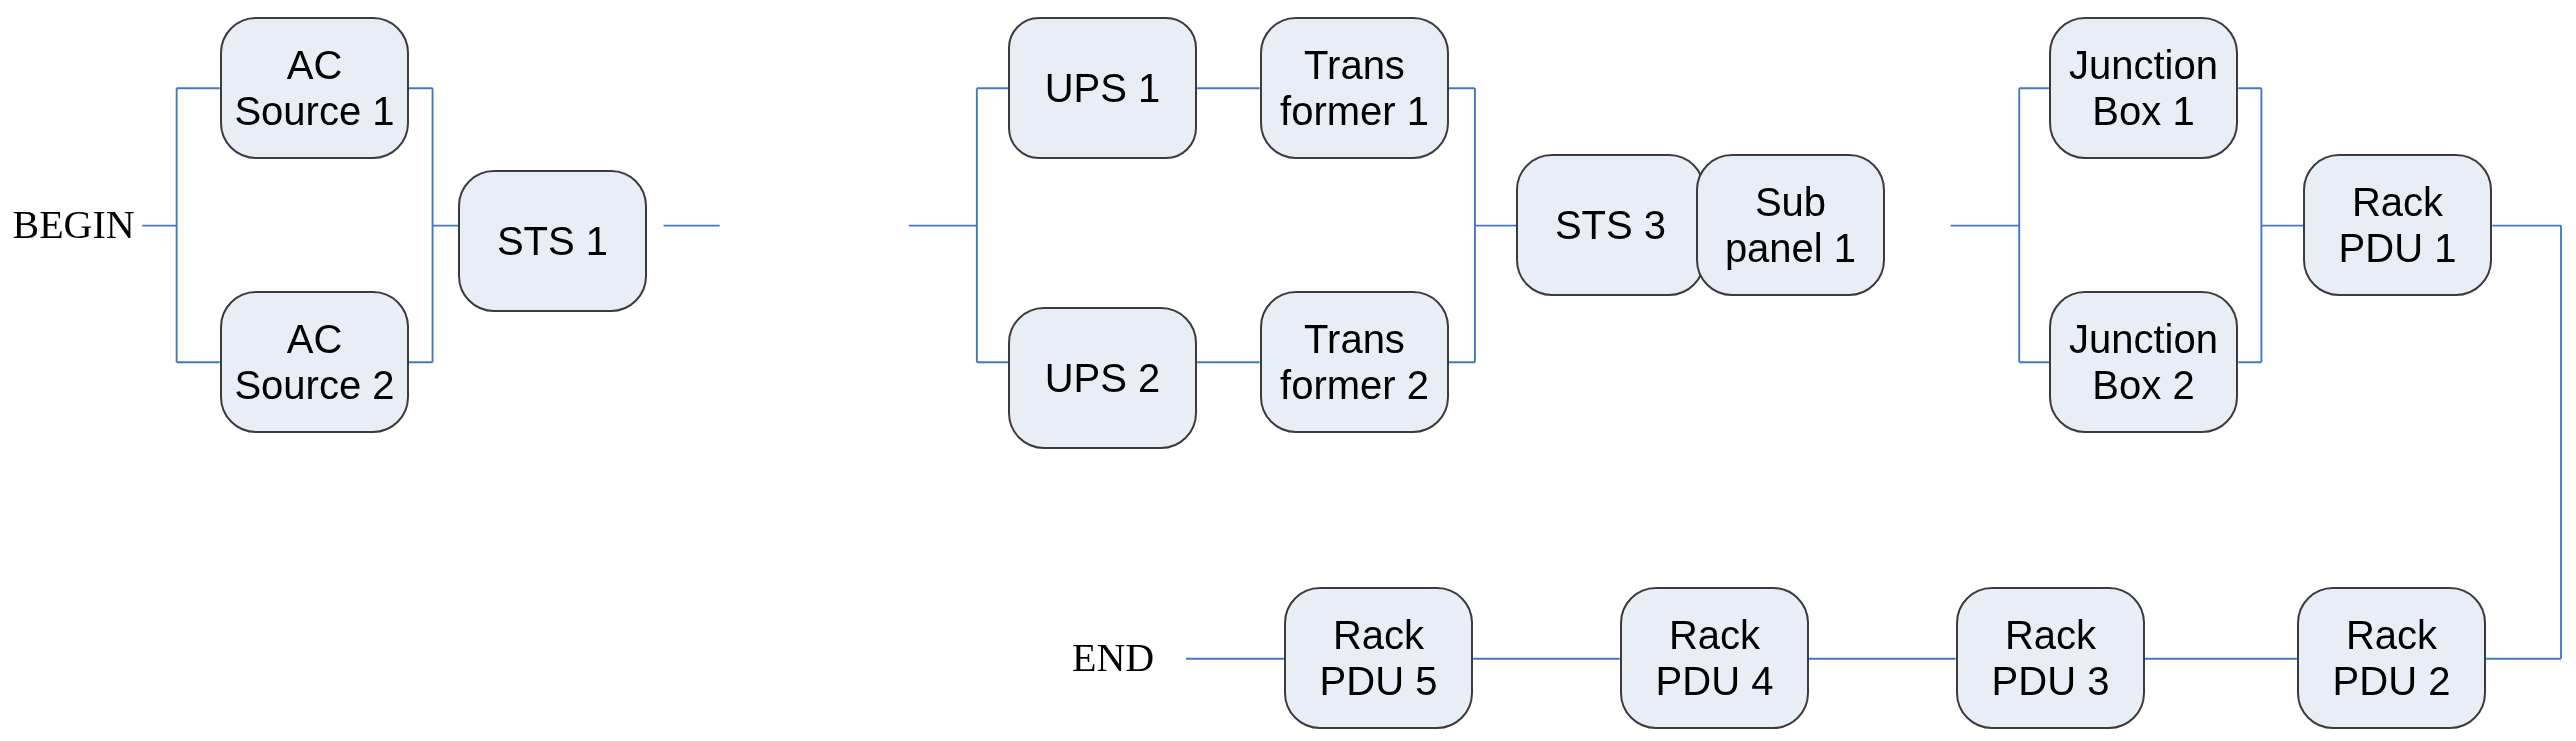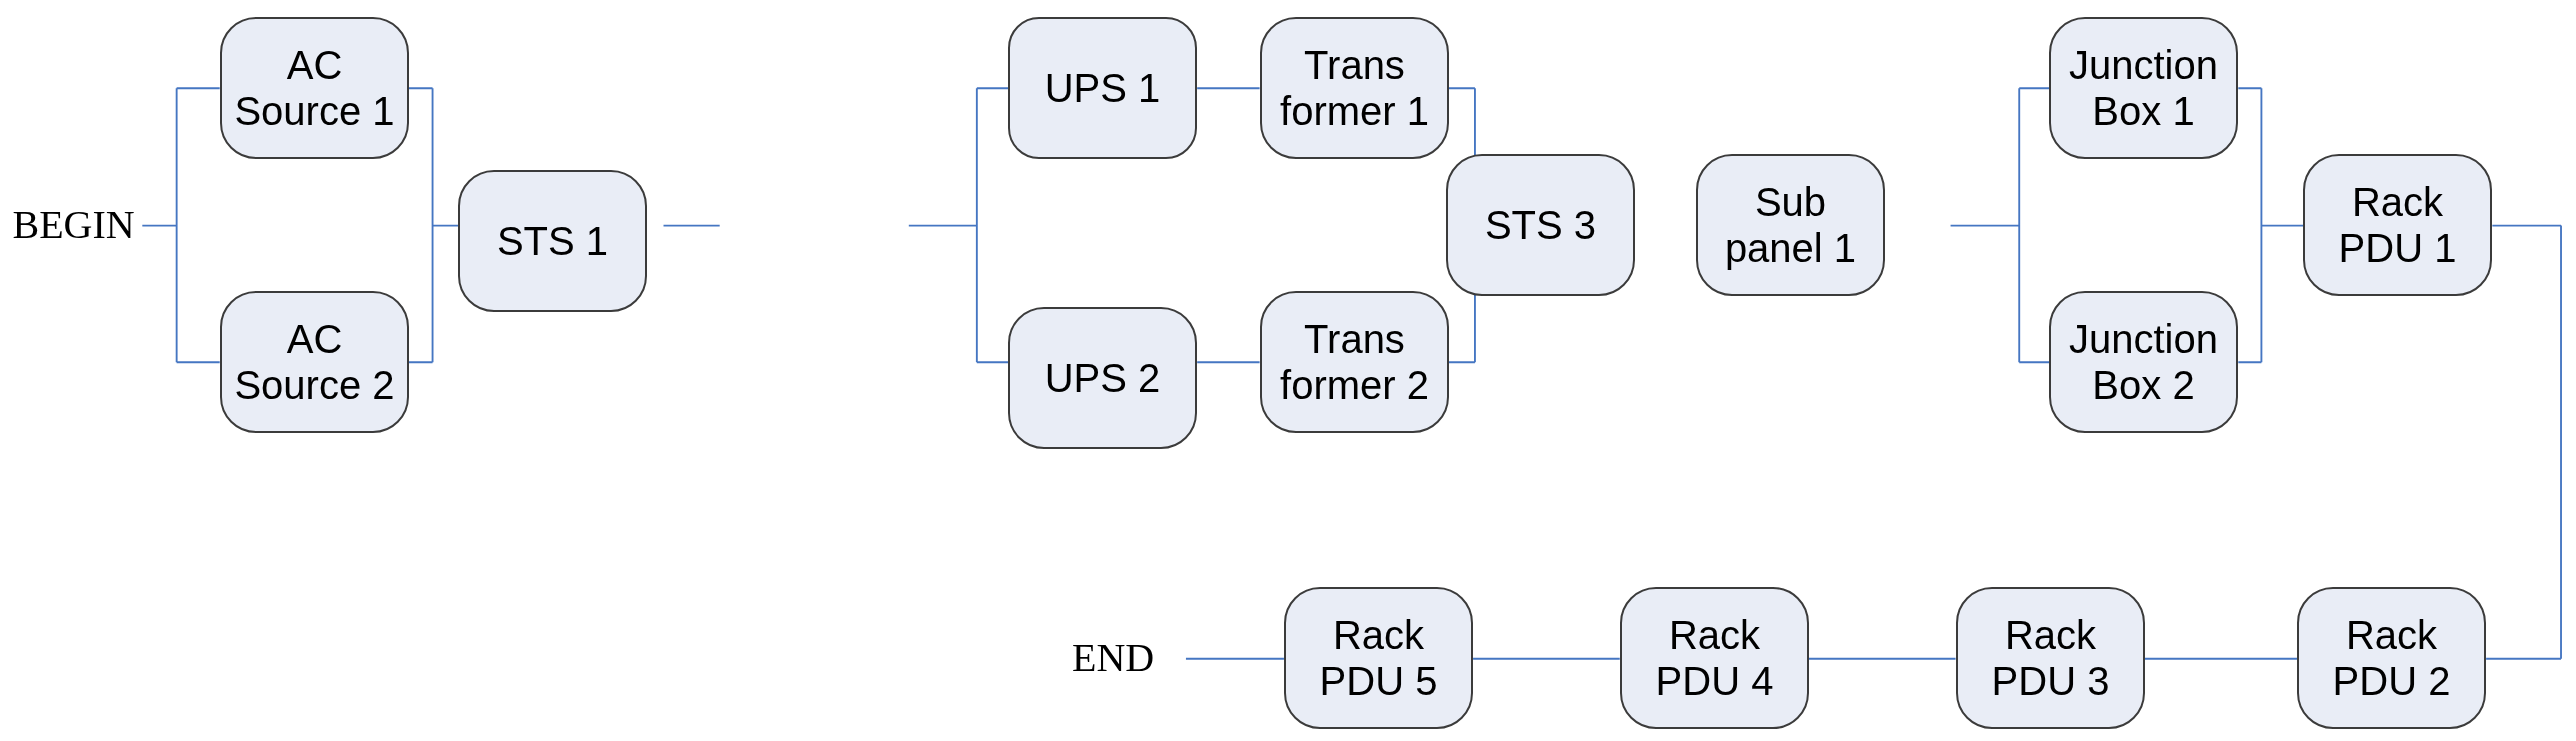--- a/index.html
+++ b/index.html
@@ -51,21 +51,21 @@
 
   
   #n-ac1  { left: 220px;  top: 17px;  }
   #n-ac2  { left: 220px;  top: 291px; }
   #n-sts1 { left: 458px;  top: 154px; margin-top: 16px; }
   #n-lvp1 { left: 720px; top: 154px; }
   #n-ups1 { left: 1008px; top: 17px; border-radius: 31px;  }
   #n-ups2 { left: 1008px; top: 291px; margin-top: 16px; }
   #n-tr1  { left: 1260px; top: 17px;  }
   #n-tr2  { left: 1260px; top: 291px; }
-  #n-sts3 { left: 1446px; top: 154px; }
+  #n-sts3 { left: 1516px; top: 154px; }
   #n-sub1 { left: 1696px; top: 154px; }
   #n-jb1  { left: 2049px; top: 17px;  }
   #n-jb2  { left: 2049px; top: 291px; }
   #n-rp1  { left: 2303px; top: 154px; }
   #n-rp2  { left: 2297px; top: 587px; }
   #n-rp3  { left: 1956px; top: 587px; }
   #n-rp4  { left: 1620px; top: 587px; }
   #n-rp5  { left: 1284px; top: 587px; }
 </style>
 </head>

